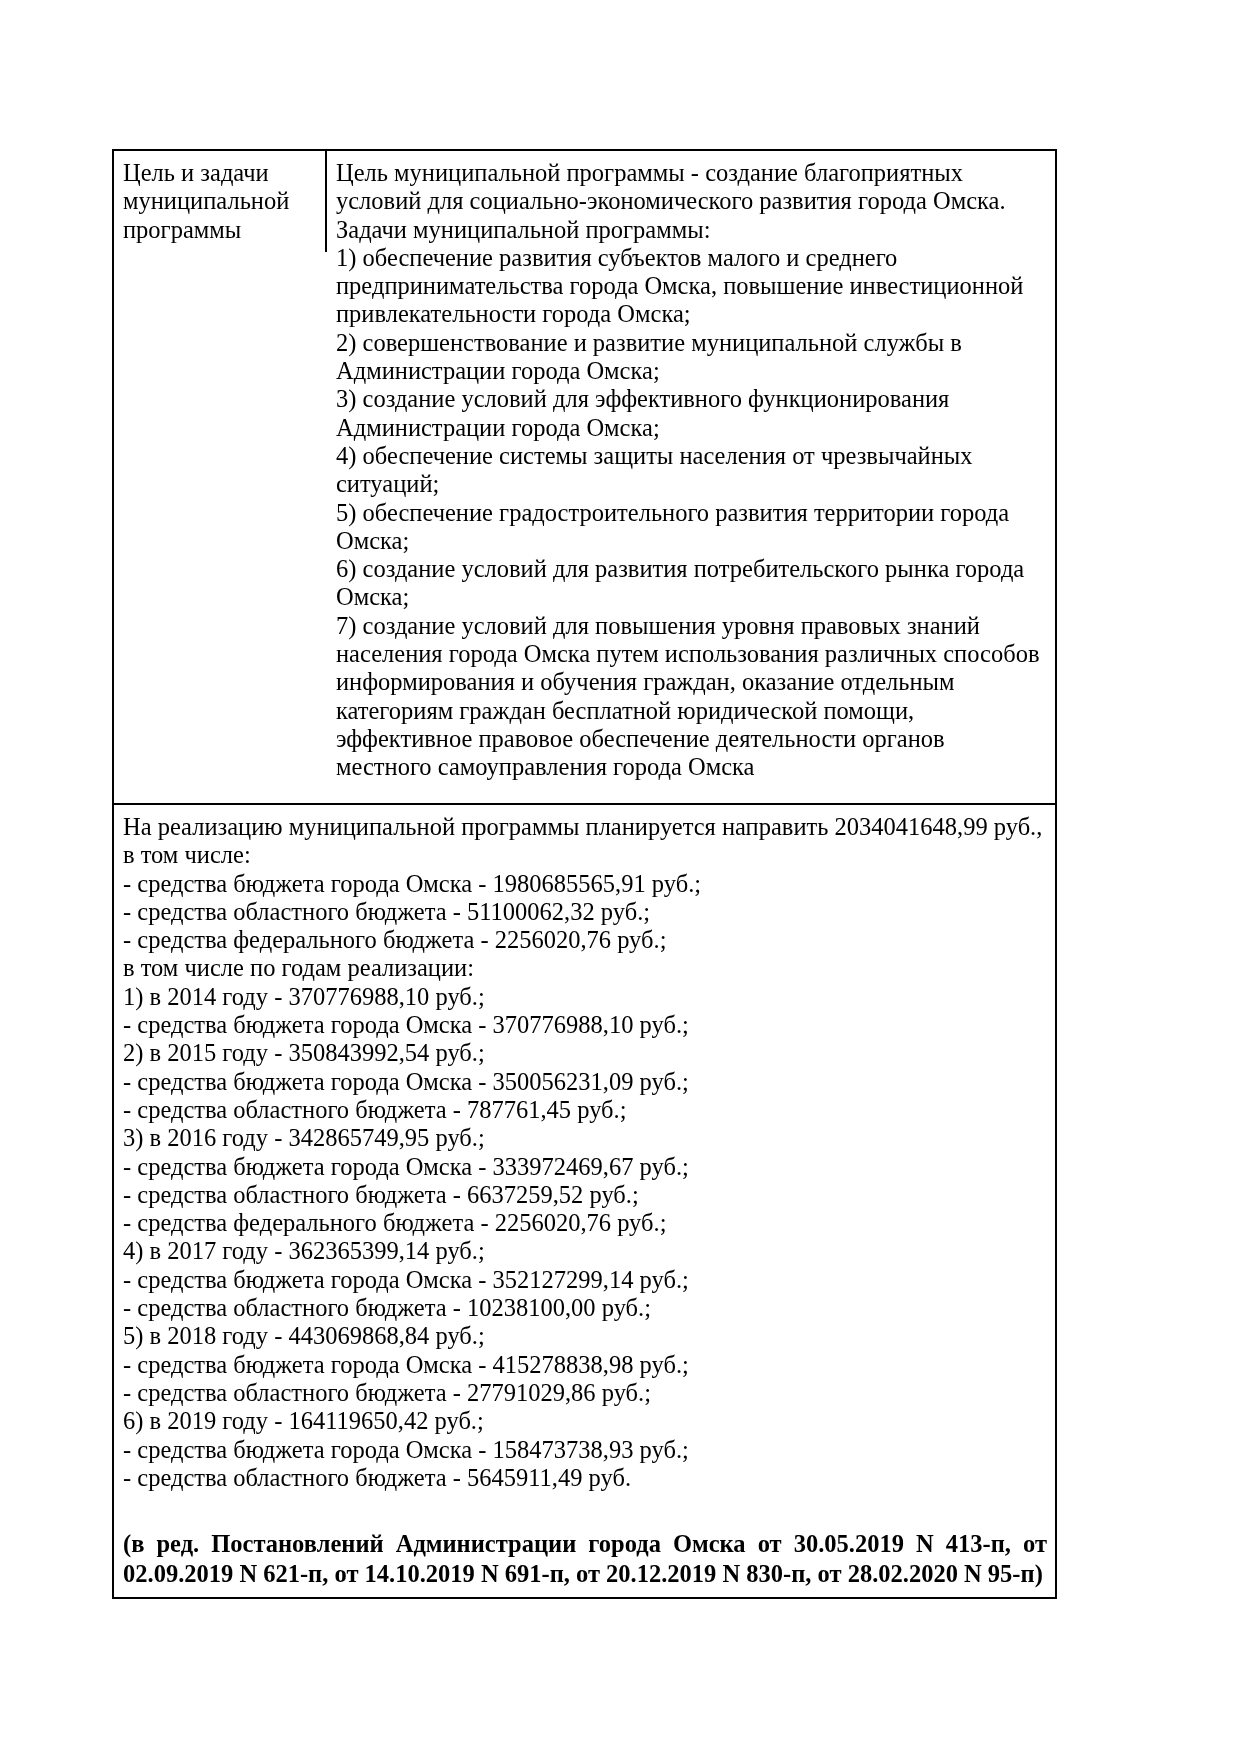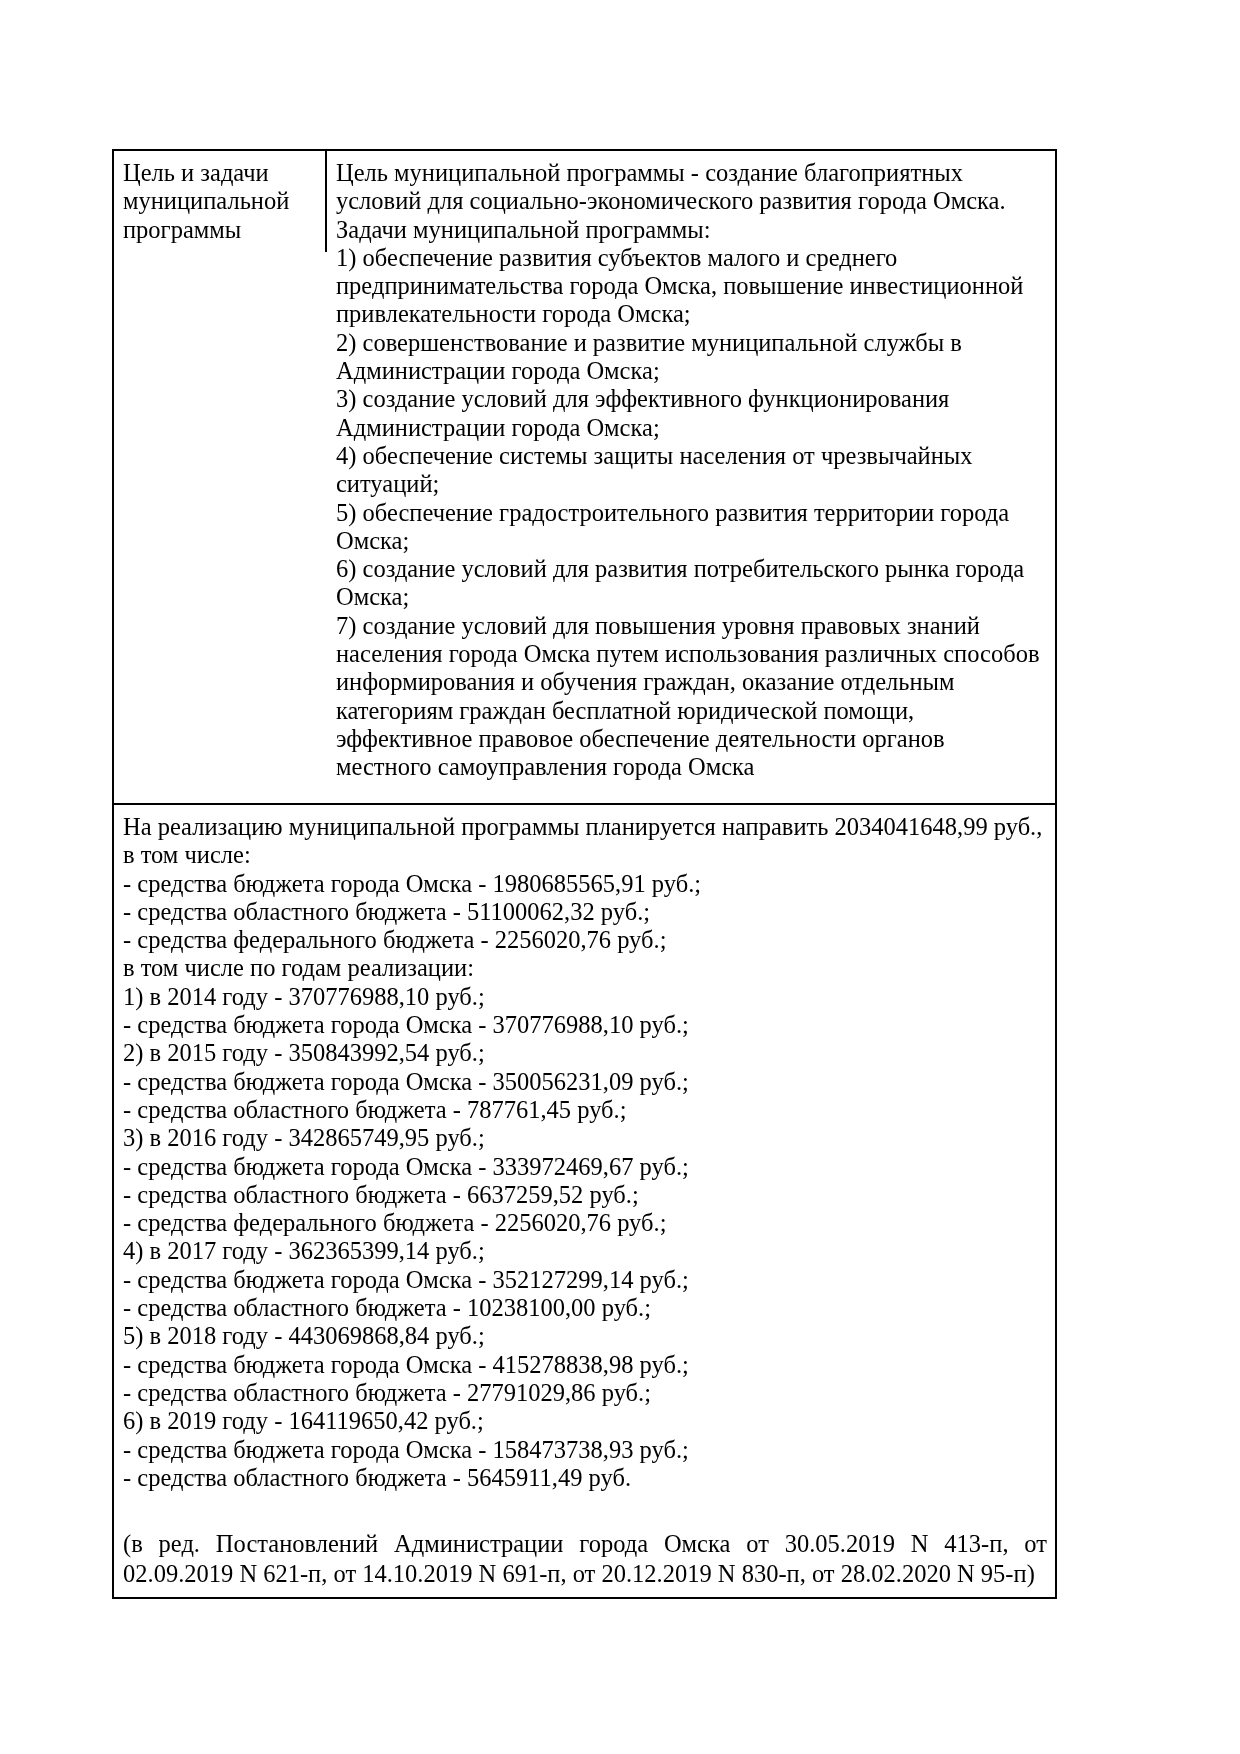--- a/index.html
+++ b/index.html
@@ -47,20 +47,21 @@
     padding: 8px 11px 8px 9px;
     white-space: pre-line;
   }
   .amendment {
     padding: 12px 8px 10px 9px;
     font-size: 24.5px;
     line-height: 29.5px;
     text-align: justify;
     height: 80px;
     overflow: hidden;
+    font-weight: bold;
   }
 </style>
 </head>
 <body>
 
 <div class="doc-box">
 
   <div class="trow first">
     <div class="cell label">Цель и задачи муниципальной программы</div>
     <div class="cell content">Цель муниципальной программы - создание благоприятных условий для социально-экономического развития города Омска.

